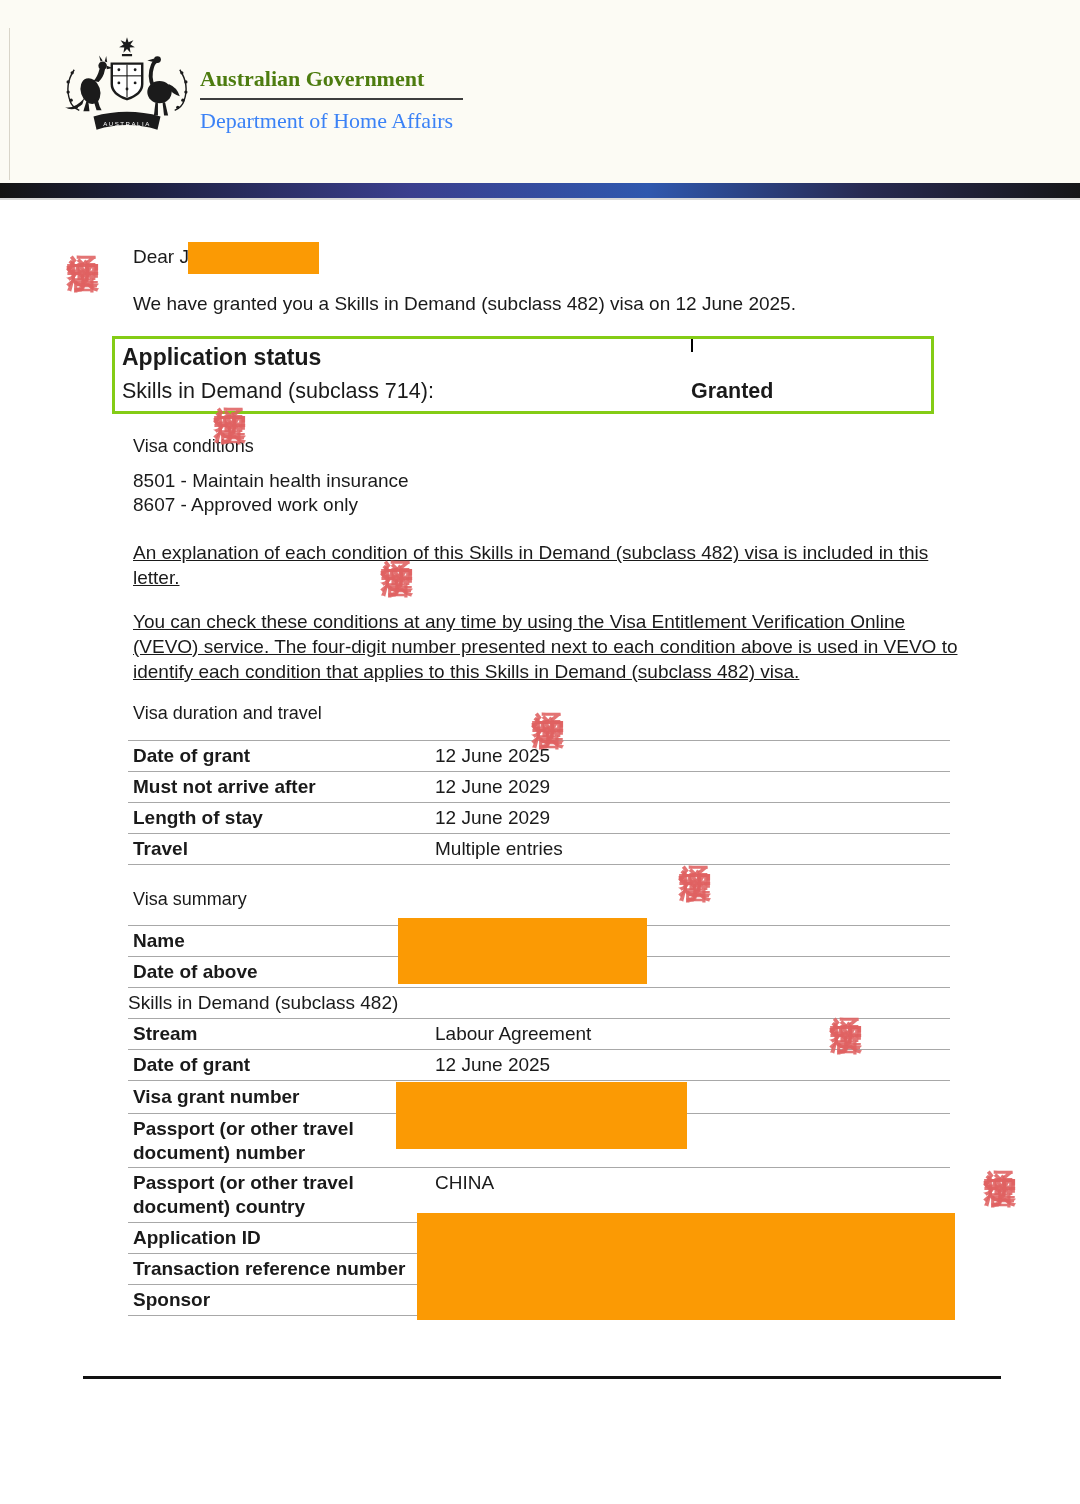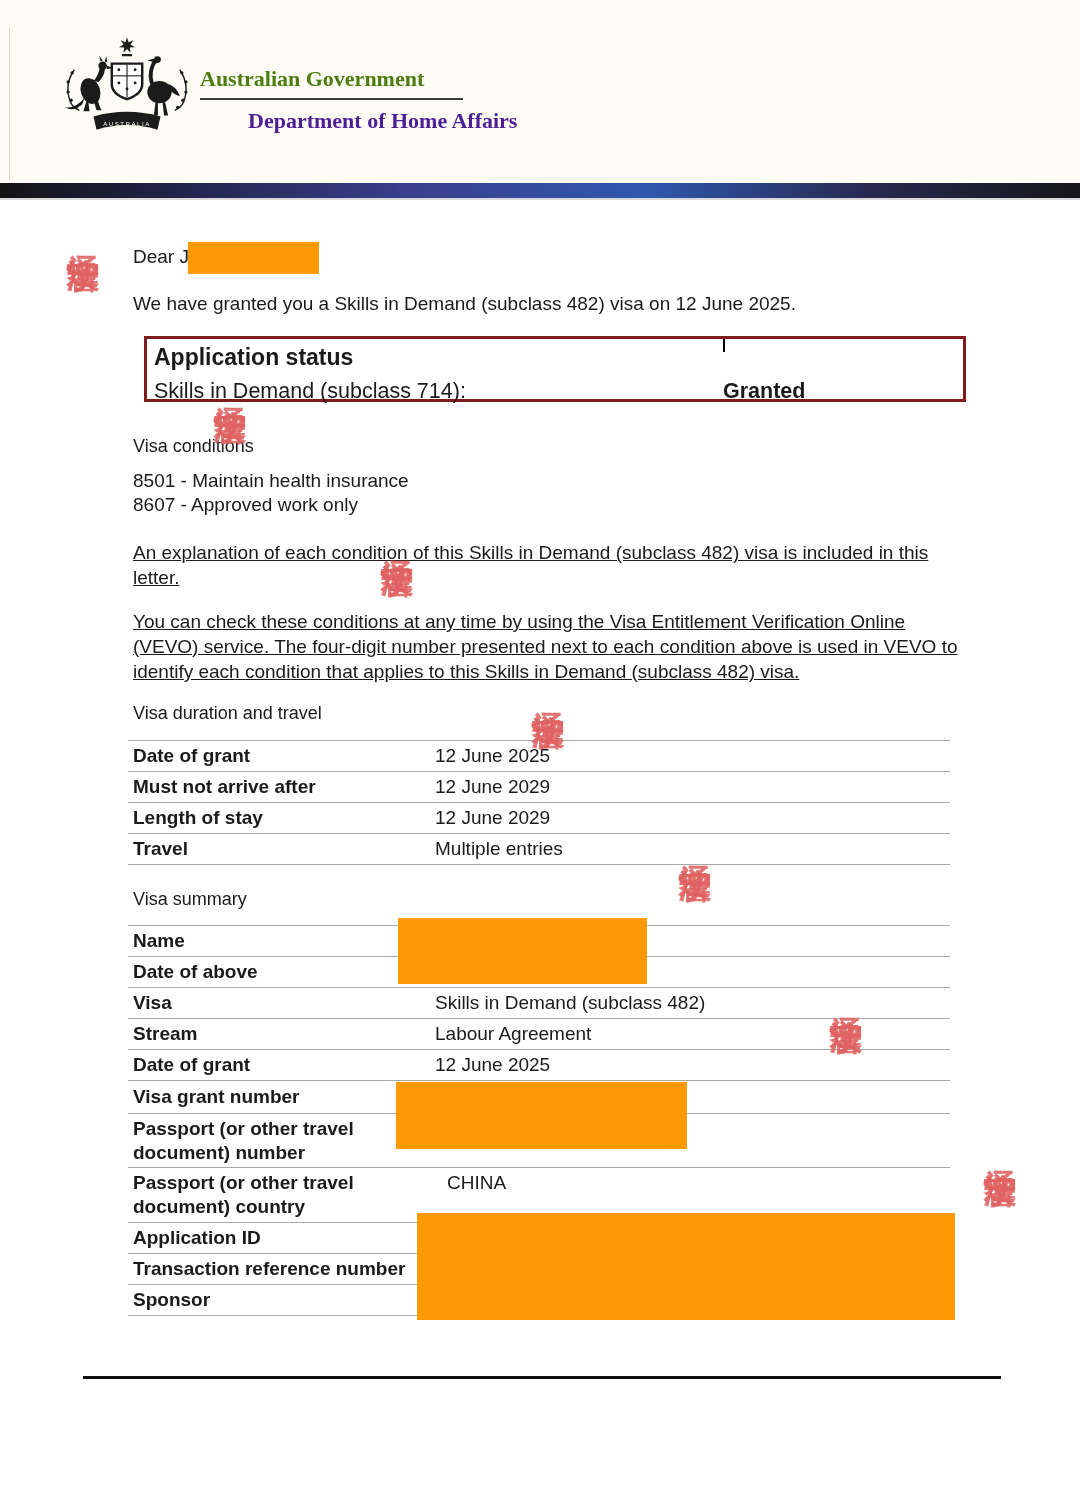--- a/index.html
+++ b/index.html
@@ -14,57 +14,57 @@
   .top-band { position:absolute; left:0; top:0; width:1080px; height:183px; background:#fcfbf4; }
   .edge-artifact { position:absolute; left:9px; top:28px; width:1px; height:152px; background:#d9d5c9; }
   .emblem { position:absolute; left:60px; top:34px; width:134px; height:106px; }
   .gov-title {
     position:absolute; left:200px; top:66px;
     font-family:"Liberation Serif", serif; font-weight:bold; font-size:22px; color:#4d7c0f;
   }
   .header-divider { position:absolute; left:200px; top:98px; width:263px; height:2px; background:#3d3d3d; }
   .dept-title {
     position:absolute; left:200px; top:108px;
-    font-family:"Liberation Serif", serif; font-weight:bold; font-size:22px; color:#4c1d95;margin-left:48px;
+    font-family:"Liberation Serif", serif; font-weight:normal; font-size:22px; color:#3b82f6;
   }
   .accent-bar {
     position:absolute; left:0; top:183px; width:1080px; height:17px;
     background:linear-gradient(90deg,#141414 0%,#1e2142 14%,#3b3f8e 38%,#2f58ae 60%,#282a52 80%,#161618 100%);
     border-bottom:2px solid #d8d8d8;
   }
   
   .wm {
     position:absolute; writing-mode:vertical-rl; text-orientation:upright;
     font-size:33px; line-height:36px; letter-spacing:2px; font-weight:600;
     color:rgba(223,97,97,0.88); z-index:50; pointer-events:none; white-space:nowrap;
   }
   
   .salutation { position:absolute; left:133px; top:246px; }
   .intro { position:absolute; left:133px; top:291px; width:855px; line-height:25px; }
   .status-box {
-    position:absolute; left:144px; top:336px; width:822px; height:66px;
-    border:3px solid #7f1d1d; background:#fff;
+    position:absolute; left:112px; top:336px; width:822px; height:78px;
+    border:3px solid #84cc16; background:#fff;
   }
   .status-box .tick { position:absolute; left:576px; top:0; width:2px; height:13px; background:#000; }
   .status-title { position:absolute; left:7px; top:5px; font-size:23px; font-weight:bold; }
   .status-label { position:absolute; left:7px; top:40px; font-size:21.5px; }
   .status-value { position:absolute; left:576px; top:40px; font-size:21.5px; font-weight:bold; }
   .section-title { position:absolute; left:133px; font-size:18px; font-weight:normal; }
   .cond-item { position:absolute; left:133px; line-height:24px;text-align:center; }
   .para { position:absolute; left:133px; width:840px; line-height:25px;text-decoration:underline; }
   
   .dtable { position:absolute; left:128px; width:822px; border-bottom:1px solid #a8a8a8; }
   .t-row { display:flex; border-top:1px solid #a8a8a8; align-items:center; }
   .t-row .lbl { width:307px; font-weight:bold; padding-left:5px; }
   .t-row .val { flex:1; }
   .h31 { height:31px; }
   .h33 { height:33px; }
   .h54 { height:54px; }
   .h55 { height:55px; }
-  .t-row.top { align-items:flex-start;gap:12px; }
+  .t-row.top { align-items:flex-start; }
   .t-row.top .lbl, .t-row.top .val { padding-top:3px; line-height:24px; }
   
   .redaction { position:absolute; background:#fb9a04; z-index:10; }
   .red-salutation { left:188px; top:242px; width:131px; height:32px; }
   .red-name-dob { left:398px; top:918px; width:249px; height:66px; }
   .red-grant-no { left:396px; top:1082px; width:291px; height:67px; }
   .red-app-block { left:417px; top:1213px; width:538px; height:107px; }
   
   .footer-line { position:absolute; left:83px; top:1376px; width:918px; height:3px; background:#111; }
 </style>
@@ -194,21 +194,20 @@
   <div class="dtable" style="top:925px;">
     <div class="t-row h31">
       <div class="lbl">Name</div>
       <div class="val"></div>
     </div>
     <div class="t-row h31">
       <div class="lbl">Date of above</div>
       <div class="val"></div>
     </div>
     <div class="t-row h31">
-      <div class="lbl">Visa</div>
       <div class="val">Skills in Demand (subclass 482)</div>
     </div>
     <div class="t-row h31">
       <div class="lbl">Stream</div>
       <div class="val">Labour Agreement</div>
     </div>
     <div class="t-row h31">
       <div class="lbl">Date of grant</div>
       <div class="val">12 June 2025</div>
     </div>

